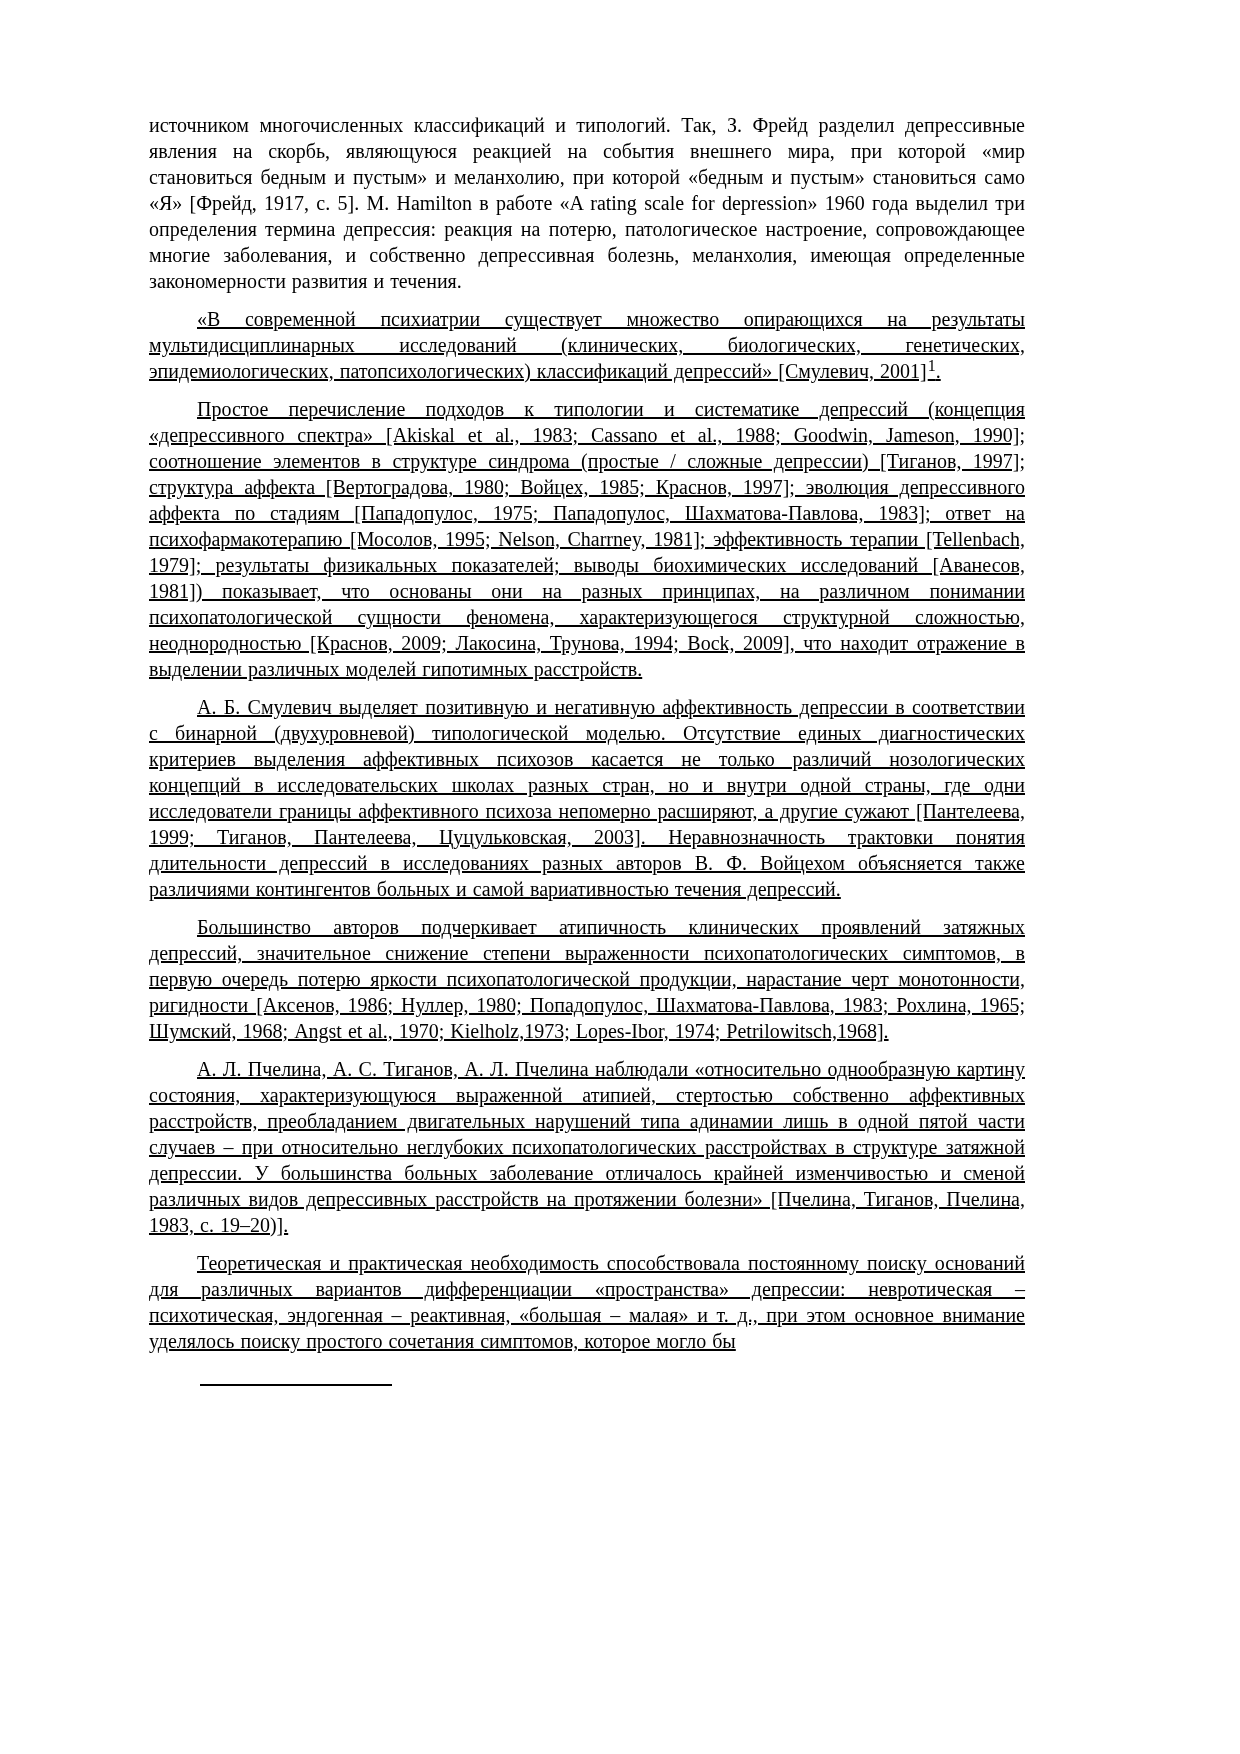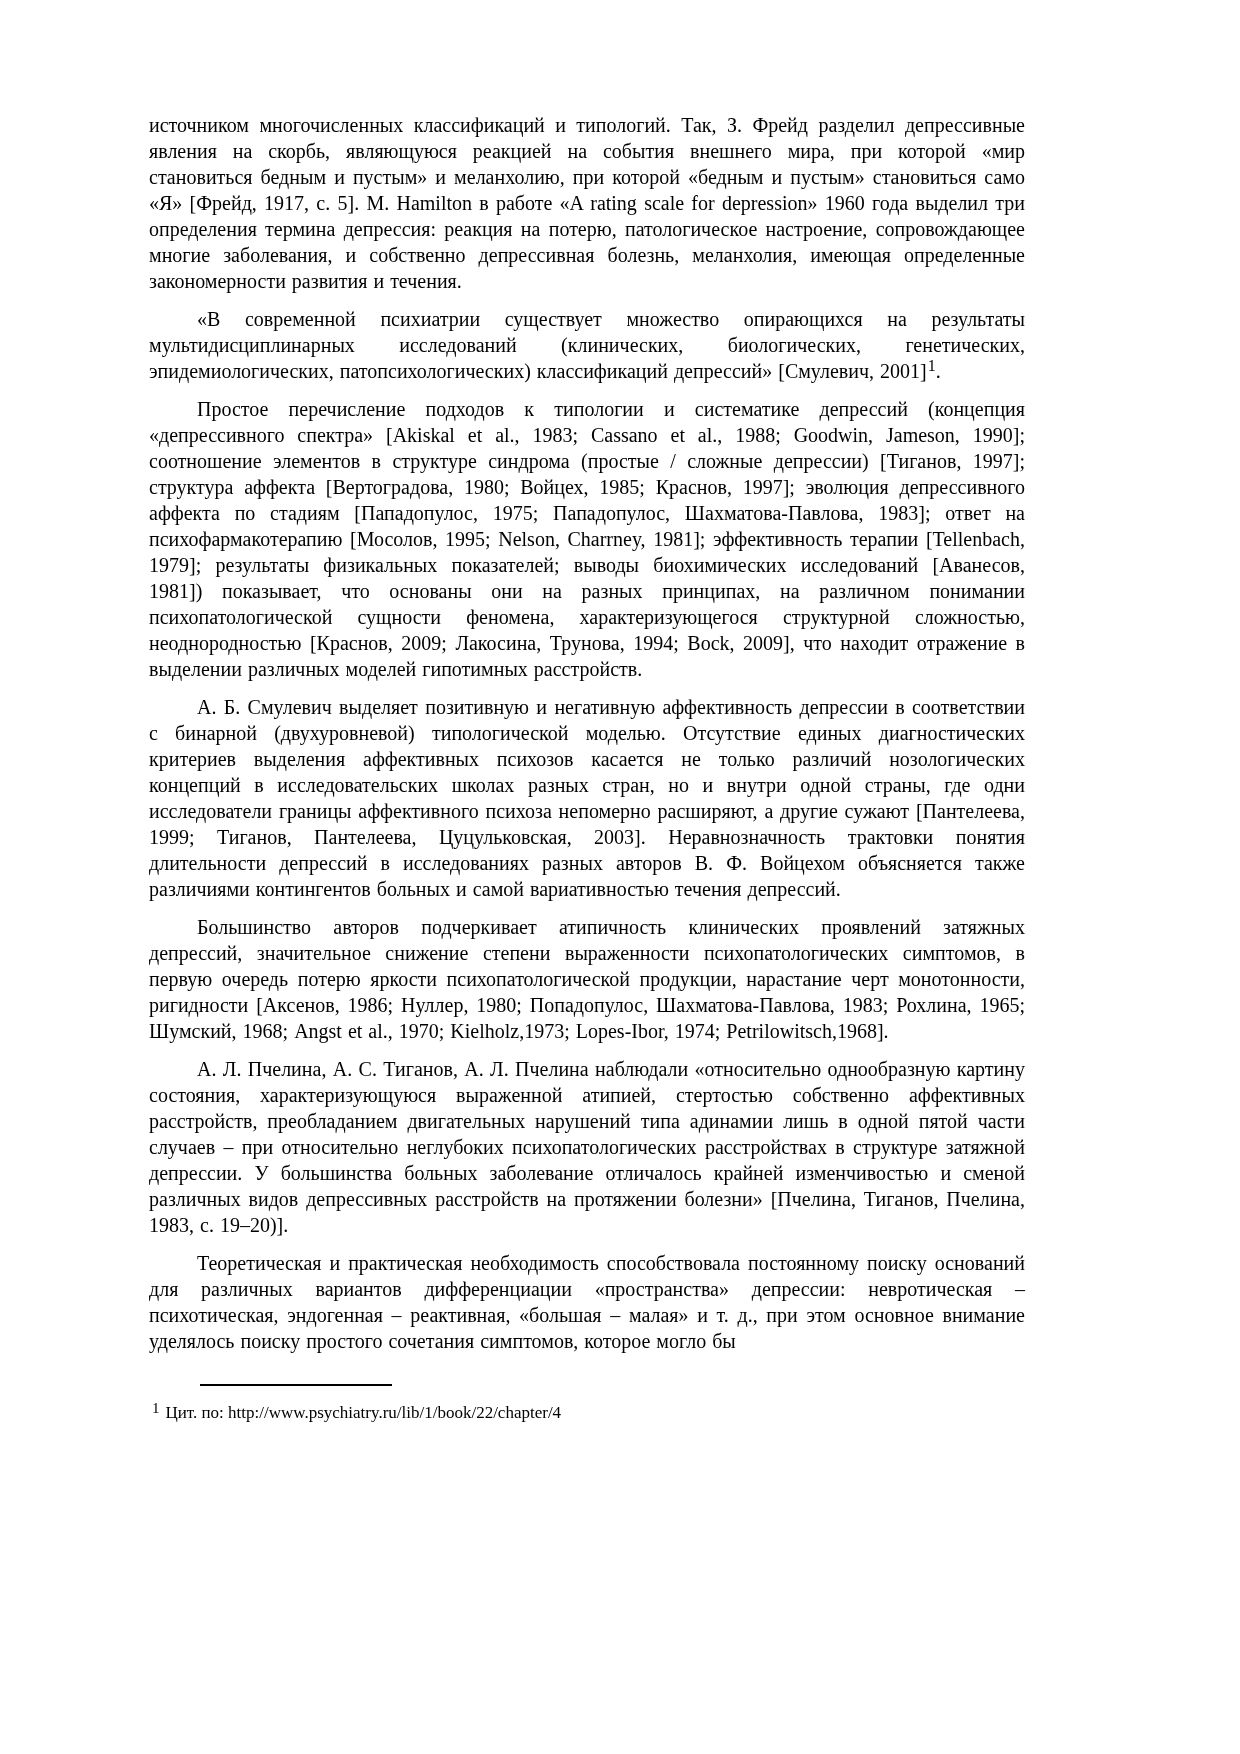--- a/index.html
+++ b/index.html
@@ -19,21 +19,21 @@
     top: 100px;
     width: 900px;
   }
   .para {
     margin: 12px;
     font-size: 20px;
     line-height: 26px;
     text-align: justify;
     word-spacing: 1px;
   }
-  .para.indent { text-indent: 48px; }
+  .para.indent { text-indent: 48px; text-decoration: underline; }
   sup.fn-ref {
     font-size: 16px;
     line-height: 0;
     vertical-align: 7px;
     margin-left: 1px;
   }
   .footnote-area {
     position: absolute;
     left: 137px;
     top: 1384px;
@@ -72,14 +72,13 @@
 
   <p class="para indent">Большинство авторов подчеркивает атипичность клинических проявлений затяжных депрессий, значительное снижение степени выраженности психопатологических симптомов, в первую очередь потерю яркости психопатологической продукции, нарастание черт монотонности, ригидности [Аксенов, 1986; Нуллер, 1980; Попадопулос, Шахматова-Павлова, 1983; Рохлина, 1965; Шумский, 1968; Angst et al., 1970; Kielholz,1973; Lopes-Ibor, 1974; Petrilowitsch,1968].</p>
 
   <p class="para indent">А. Л. Пчелина, А. С. Тиганов, А. Л. Пчелина наблюдали «относительно однообразную картину состояния, характеризующуюся выраженной атипией, стертостью собственно аффективных расстройств, преобладанием двигательных нарушений типа адинамии лишь в одной пятой части случаев – при относительно неглубоких психопатологических расстройствах в структуре затяжной депрессии. У большинства больных заболевание отличалось крайней изменчивостью и сменой различных видов депрессивных расстройств на протяжении болезни» [Пчелина, Тиганов, Пчелина, 1983, с. 19–20)].</p>
 
   <p class="para indent">Теоретическая и практическая необходимость способствовала постоянному поиску оснований для различных вариантов дифференциации «пространства» депрессии: невротическая – психотическая, эндогенная – реактивная, «большая – малая» и т. д., при этом основное внимание уделялось поиску простого сочетания симптомов, которое могло бы</p>
 </div>
 
 <div class="footnote-area">
   <div class="fn-sep"></div>
-  <div class="fn-text"><sup class="fn-marker">1</sup><span>Цит. по: http://www.psychiatry.ru/lib/1/book/22/chapter/4</span></div>
 </div>
 
 </body></html>

